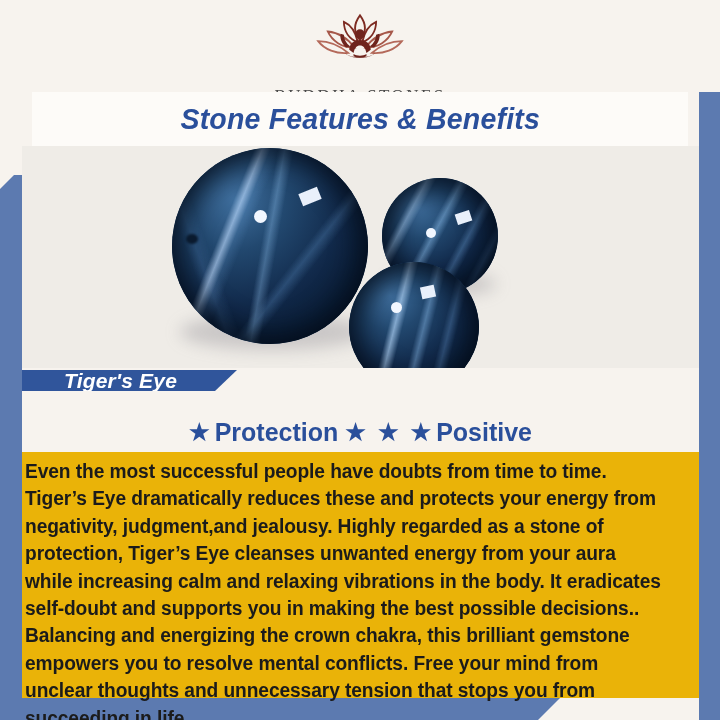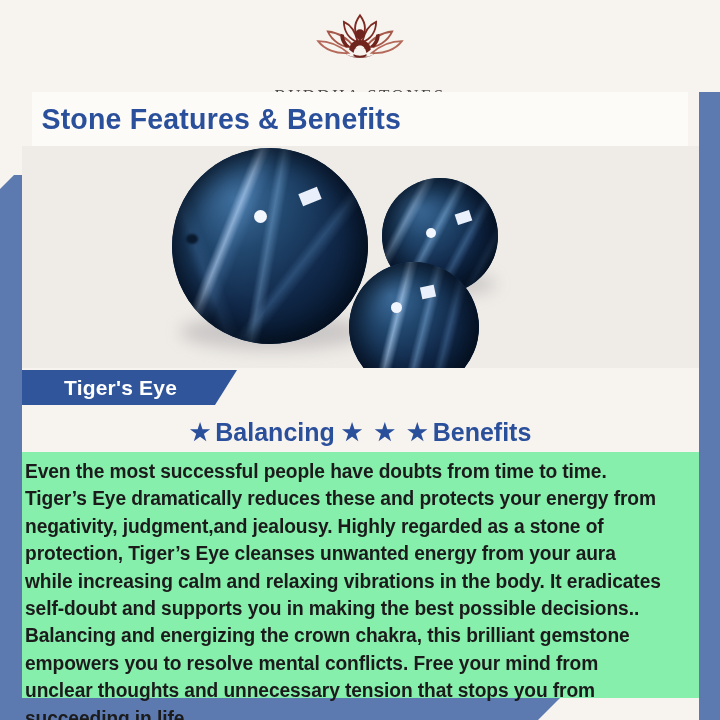--- a/index.html
+++ b/index.html
@@ -93,20 +93,22 @@
   
   .title-band {
     position: absolute;
     top: 92px;
     left: 32px;
     width: 656px;
     height: 54px;
     background: #fdfbf8;
     display: flex;
     align-items: center;
+    justify-content: center;
+    font-style: italic;
   }
   .title-text {
     font-family: "Liberation Sans Narrow", "Liberation Sans", sans-serif;
     font-weight: bold;
     font-size: 30px;
     color: #2a4f9b;
     letter-spacing: 0.2px;
     transform: scaleX(0.95);
     white-space: nowrap;
   }
@@ -190,25 +192,26 @@
       linear-gradient(104deg, transparent 52%, rgba(150,200,248,0.55) 56%, transparent 61%),
       linear-gradient(104deg, transparent 68%, rgba(120,175,232,0.40) 72%, transparent 77%);
   }
 
   
   .name-banner {
     position: absolute;
     top: 370px;
     left: 22px;
     width: 215px;
-    height: 35px;
+    height: 21px;
     background: #30559b;
     clip-path: polygon(0 0, 100% 0, calc(100% - 22px) 100%, 0 100%);
     display: flex;
     align-items: center;
+    font-style: italic;
   }
   .name-text {
     margin-left: 42px;
     color: #ffffff;
     font-weight: bold;
     font-size: 21px;
     letter-spacing: 0.2px;
     white-space: nowrap;
   }
 
@@ -239,21 +242,21 @@
     margin-right: 5px;
   }
 
   
   .desc-panel {
     position: absolute;
     top: 452px;
     left: 22px;
     width: 677px;
     height: 246px;
-    background: #86efac;
+    background: #eab308;
     box-sizing: border-box;
     padding: 6px 24px 0 3px;
   }
   .desc-text {
     margin: 0;
     font-family: "Liberation Sans Narrow", "Liberation Sans", sans-serif;
     font-weight: bold;
     font-size: 19.4px;
     line-height: 27.4px;
     color: #1b1b1b;
@@ -331,31 +334,31 @@
     </div>
   </div>
 
   <div class="name-banner">
     <span class="name-text">Tiger's Eye</span>
   </div>
 
   <div class="benefits">
     <span class="benefit">
       <span class="star">★</span>
-      <span>Balancing</span>
+      <span>Protection</span>
     </span>
     <span class="benefit">
       <span class="star">★</span>
     </span>
     <span class="benefit">
       <span class="star">★</span>
     </span>
     <span class="benefit" style="padding-right:0;">
       <span class="star">★</span>
-      <span>Benefits</span>
+      <span>Positive</span>
     </span>
   </div>
 
   <div class="desc-panel">
     <p class="desc-text">Even the most successful people have doubts from time to time. Tiger’s Eye dramatically reduces these and protects your energy from negativity, judgment,and jealousy. Highly regarded as a stone of protection, Tiger’s Eye cleanses unwanted energy from your aura while increasing calm and relaxing vibrations in the body. It eradicates self-doubt and supports you in making the best possible decisions.. Balancing and energizing the crown chakra, this brilliant gemstone empowers you to resolve mental conflicts. Free your mind from unclear thoughts and unnecessary tension that stops you from succeeding in life.</p>
   </div>
 
 </div>
 
 </body></html>

